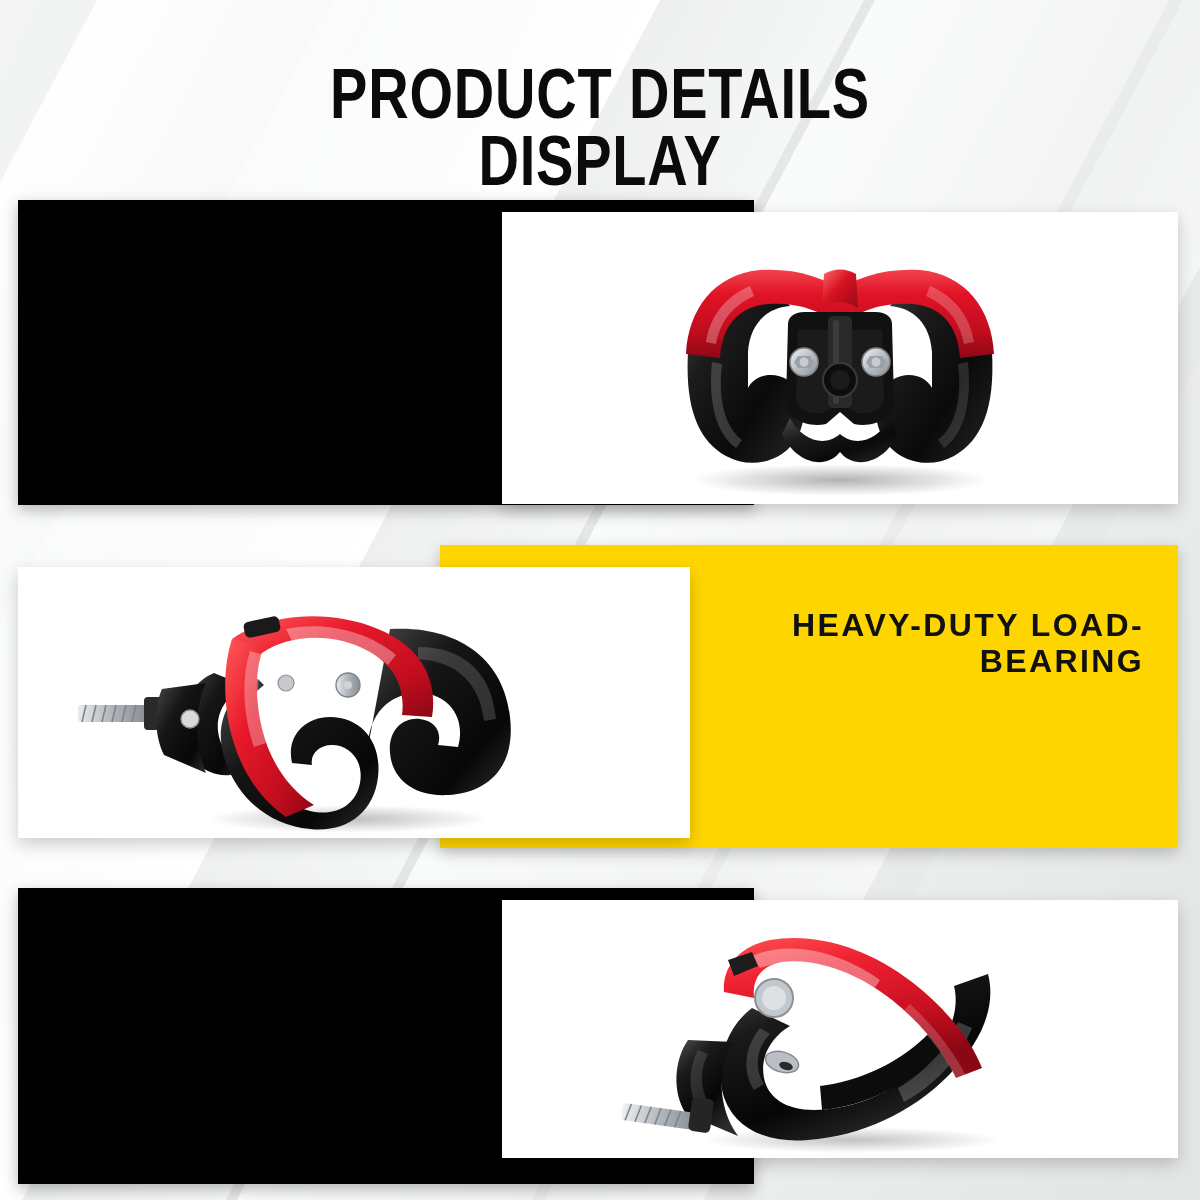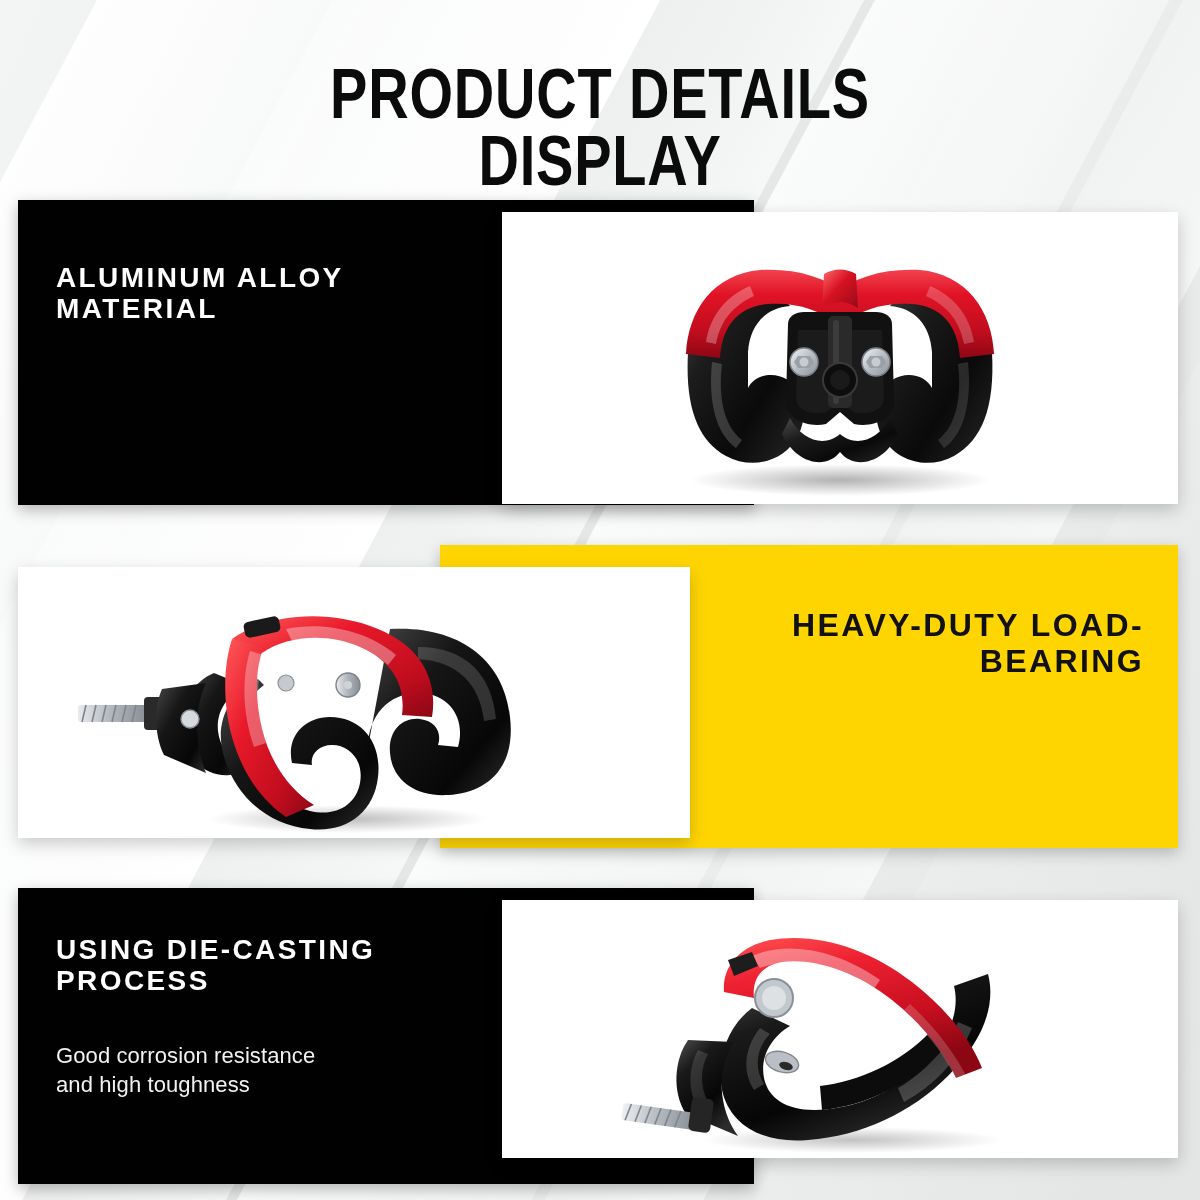--- a/index.html
+++ b/index.html
@@ -150,21 +150,20 @@
     </g>
 
     <path d="M288 206 C300 228 322 236 338 222 C354 236 376 228 388 206 L396 222 C382 252 352 258 338 240 C324 258 294 252 280 222 Z" fill="url(#blkA)"></path>
 
     <path d="M210 150 C206 190 214 222 234 236 L240 228 C222 214 216 186 220 152 Z" fill="rgba(255,255,255,.18)"></path>
     <path d="M466 150 C470 190 462 222 442 236 L436 228 C454 214 460 186 456 152 Z" fill="rgba(255,255,255,.13)"></path>
   </svg>
 </div>
 
 <div class="textpanel on-black" id="p1-txt">
-  <p class="ttl">ALUMINUM ALLOY MATERIAL</p>
 </div>
 
 <div class="textpanel yellow" id="p2-yellow"></div>
 
 <div class="imgpanel" id="p2-img">
   <svg class="art" viewBox="0 0 672 271" preserveAspectRatio="xMidYMid meet">
     <defs>
       <linearGradient id="red2" x1="0" y1="0" x2="1" y2="1">
         <stop offset="0%" stop-color="#ff5a5a"></stop>
           <stop offset="35%" stop-color="#e8192a"></stop>
@@ -293,16 +292,13 @@
           <line x1="158" y1="208" x2="154" y2="225"></line>
         <line x1="168" y1="208" x2="164" y2="225"></line>
           <line x1="178" y1="208" x2="174" y2="225"></line>
       </g>
       <rect x="188" y="198" width="22" height="34" rx="5" fill="#252525" transform="rotate(8 199 215)"></rect>
     </g>
   </svg>
 </div>
 
 <div class="textpanel on-black" id="p3-txt">
-  <p class="ttl">USING DIE-CASTING PROCESS</p>
-  <p class="bdy">Good corrosion resistance
-and high toughness</p>
 </div>
 
 </body></html>

